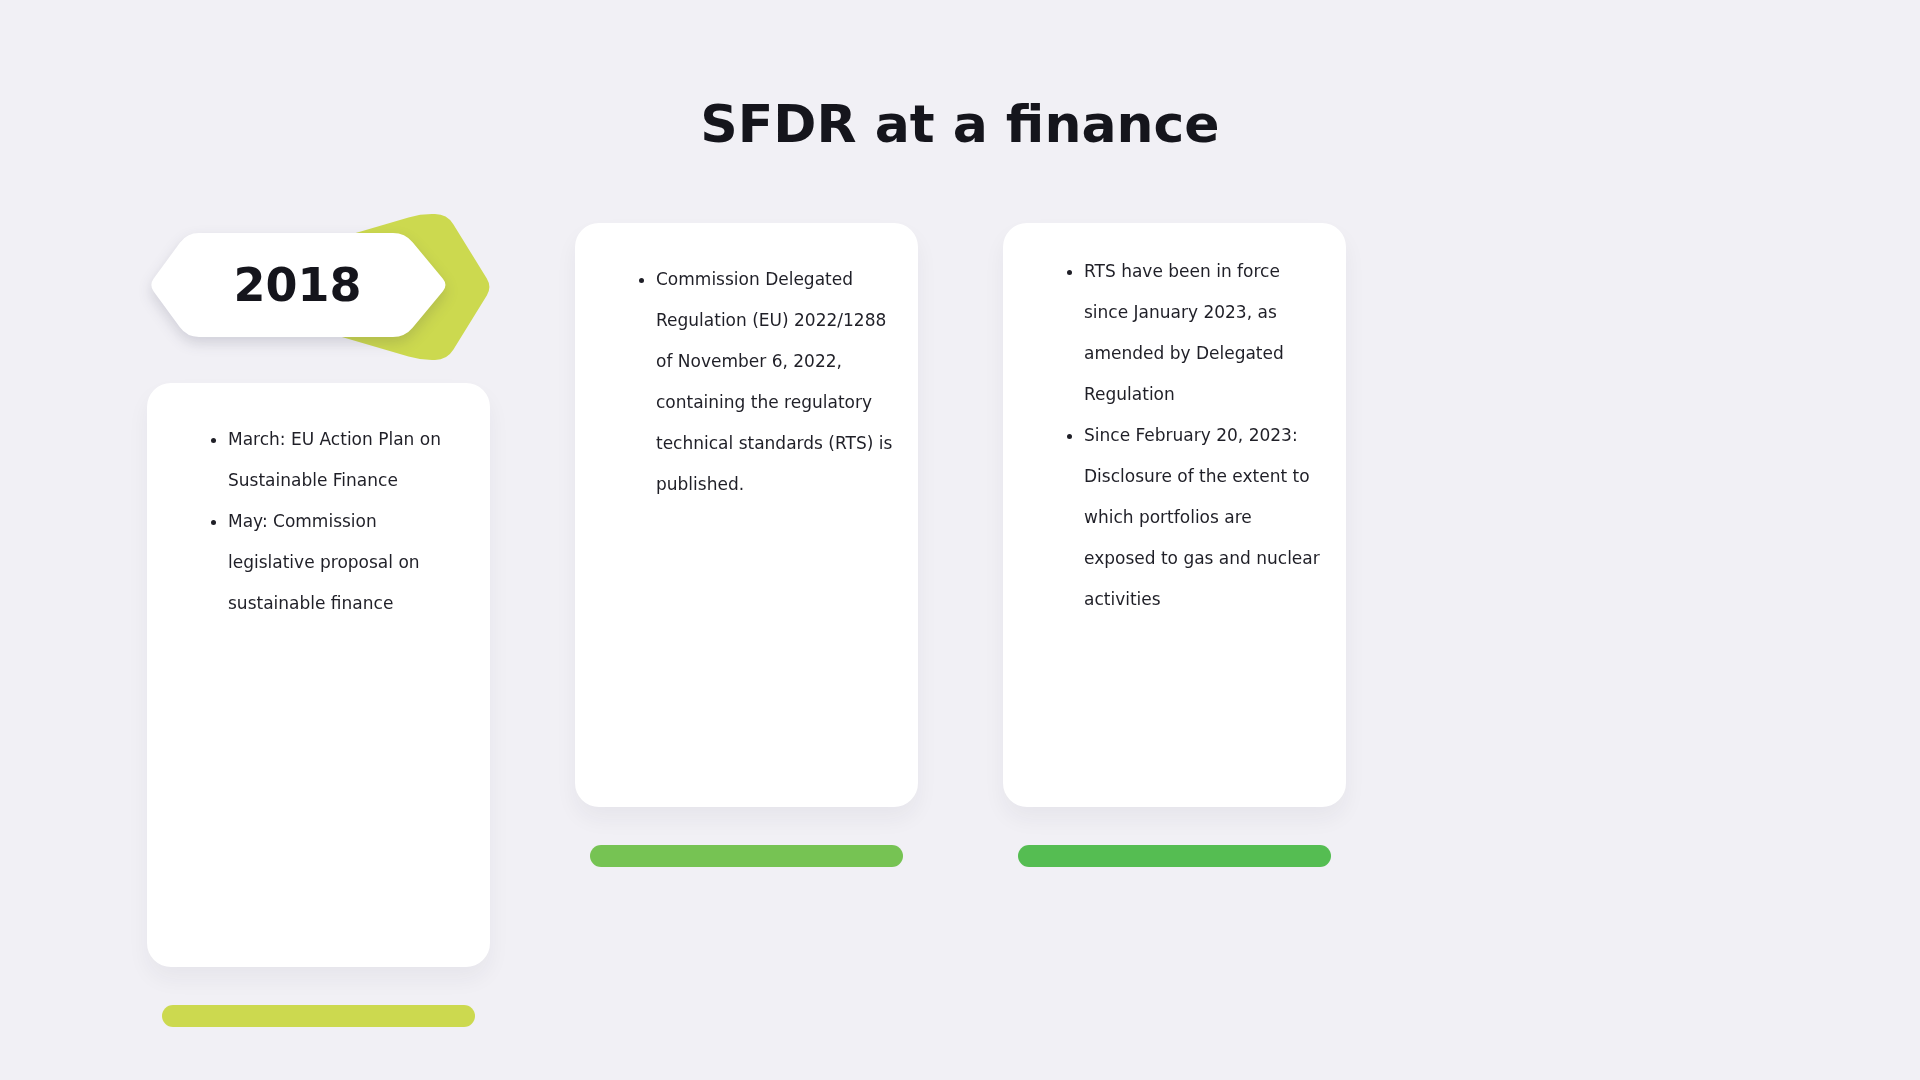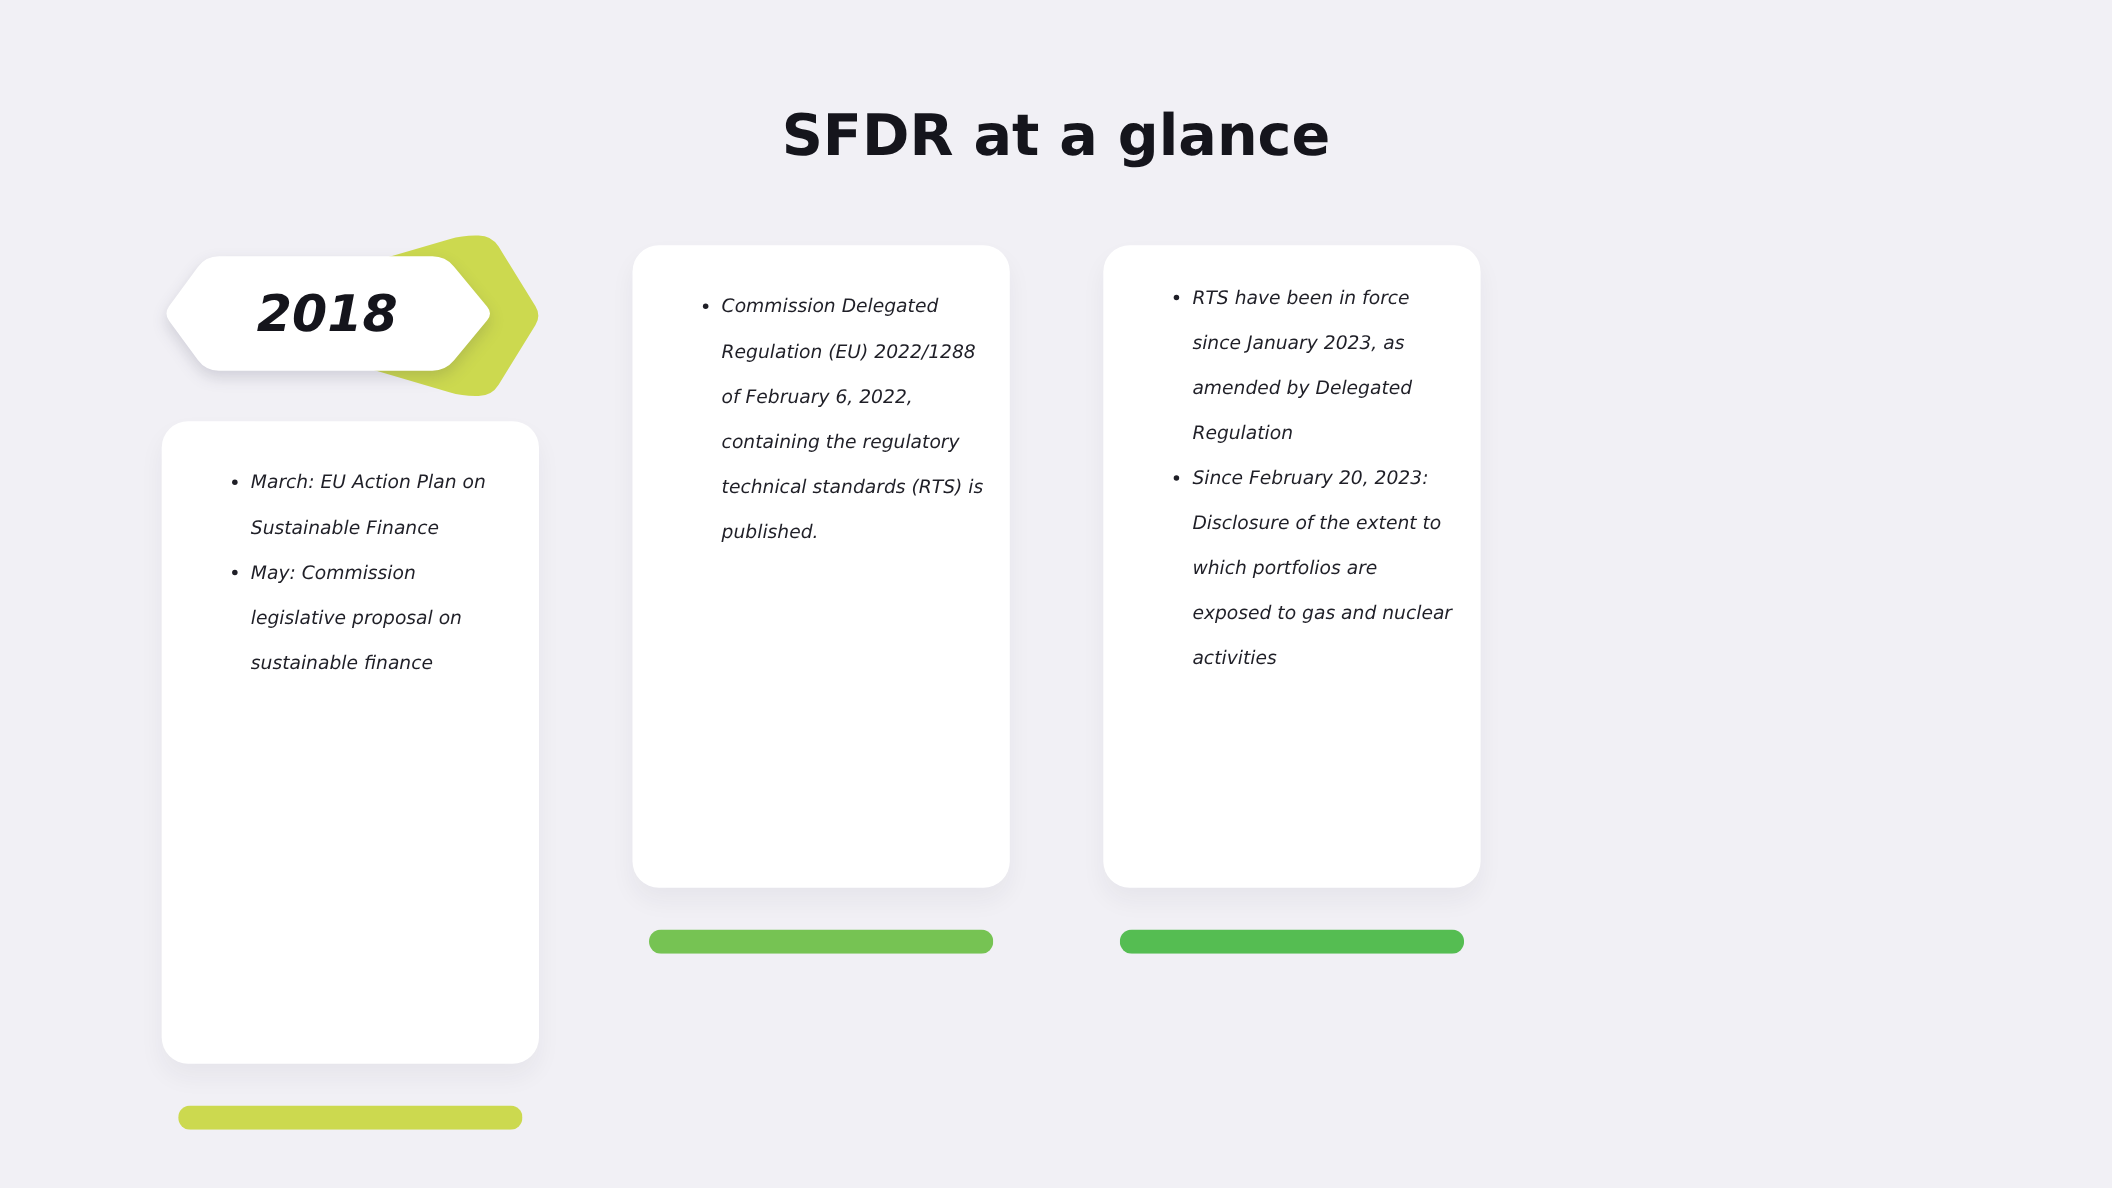--- a/index.html
+++ b/index.html
@@ -9,21 +9,21 @@
     font-family:"DejaVu Sans","Liberation Sans",sans-serif;
   }
   .page-title{
     position:absolute;top:96px;left:0;width:1920px;
     text-align:center;
     font-size:52px;font-weight:700;color:#15151c;
     letter-spacing:0px;line-height:1.1;
   }
   .timeline{
     position:absolute;left:147px;top:208px;
-    display:flex;gap:85px;font-style:italic;
+    display:flex;gap:85px;
   }
   .column{width:343px;position:relative;}
   .banner{position:relative;height:160px;}
   .banner svg{position:absolute;left:0;top:0;overflow:visible;display:block;}
   .chev-white{fill:#ffffff;filter:drop-shadow(0px 6px 7px rgba(40,40,70,0.16));}
   .year{
     position:absolute;left:0;top:77px;width:301px;
     transform:translateY(-50%);
     text-align:center;
     font-size:46px;font-weight:700;color:#15151c;
@@ -38,21 +38,21 @@
   .card ul{margin:0;padding-left:81px;}
   .card li{
     font-size:17px;line-height:41px;color:#1f1f27;
     margin:0;
   }
   .bar{display:block;margin:38px 0 0 15px;}
 </style>
 </head>
 <body>
 
-<div class="page-title">SFDR at a glance</div>
+<div class="page-title">SFDR at a finance</div>
 
 <div class="timeline">
 
   <div class="column">
     <div class="banner">
       <svg width="350" height="160" viewBox="0 0 350 160">
         <path d="M 32.7 76.7 L 261.5 9.4 Q 273 6 285 6 L 288 6 Q 300 6 306.3 16.2 L 339.8 70.5 Q 345 79 339.8 87.5 L 306.3 141.8 Q 300 152 288 152 L 285 152 Q 273 152 261.5 148.6 L 32.7 81.3 Q 25 79 32.7 76.7 Z" fill="#ccd94f"></path>
         <path class="chev-white" d="M 6.7 70.5 L 32.9 34.7 Q 40 25 52 25 L 246 25 Q 258 25 265.6 34.2 L 295.9 70.8 Q 301 77 295.9 83.2 L 265.6 119.8 Q 258 129 246 129 L 52 129 Q 40 129 32.9 119.3 L 6.7 83.5 Q 2 77 6.7 70.5 Z"></path>
       </svg>
       <div class="year">2018</div>
@@ -65,21 +65,21 @@
     </div>
     <svg class="bar" width="313" height="22">
       <rect x="0" y="0" width="313" height="22" rx="11" fill="#ccd94f"></rect>
     </svg>
   </div>
 
 
   <div class="column">
     <div class="card">
       <ul>
-        <li>Commission Delegated Regulation (EU) 2022/1288 of February 6, 2022, containing the regulatory technical standards (RTS) is published.</li>
+        <li>Commission Delegated Regulation (EU) 2022/1288 of November 6, 2022, containing the regulatory technical standards (RTS) is published.</li>
       </ul>
     </div>
     <svg class="bar" width="313" height="22">
       <rect x="0" y="0" width="313" height="22" rx="11" fill="#76c353"></rect>
     </svg>
   </div>
 
   <div class="column">
     <div class="card" style="padding-top:28px;">
       <ul>

